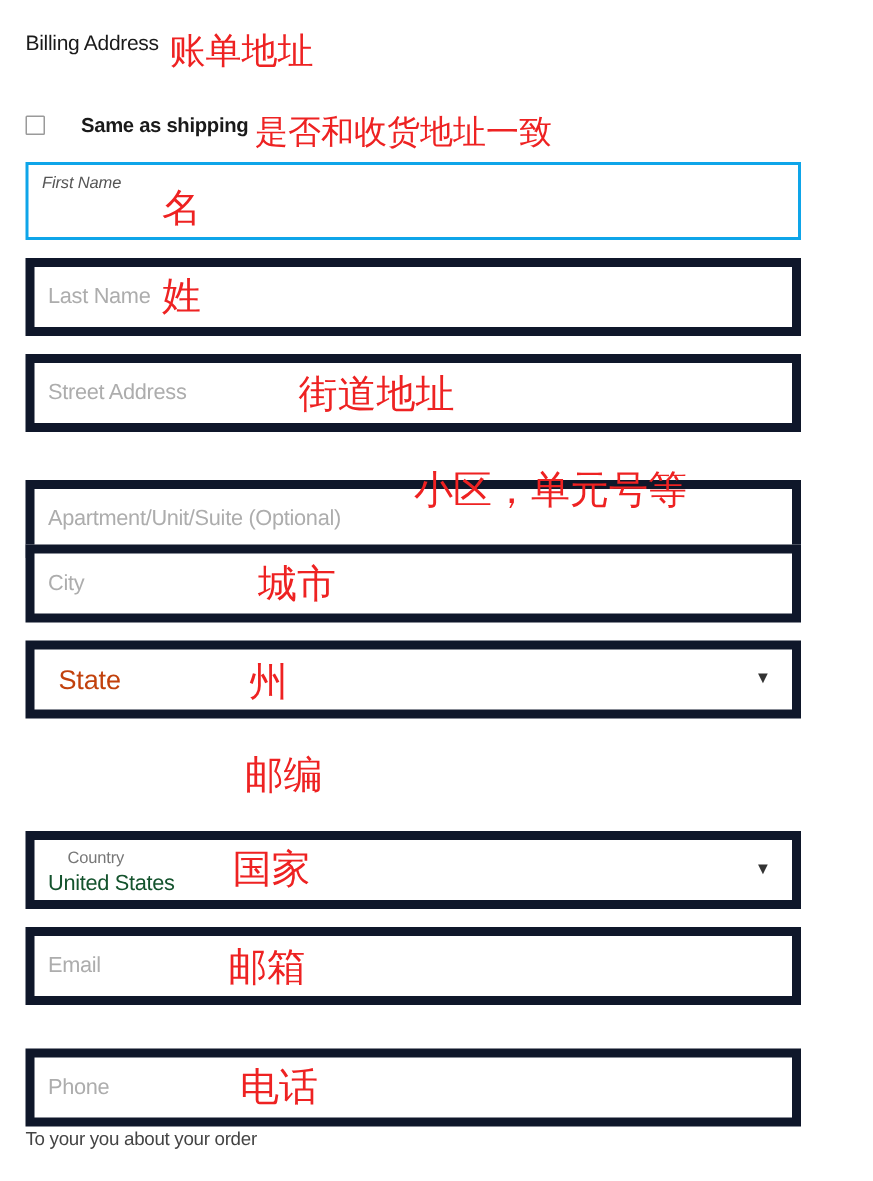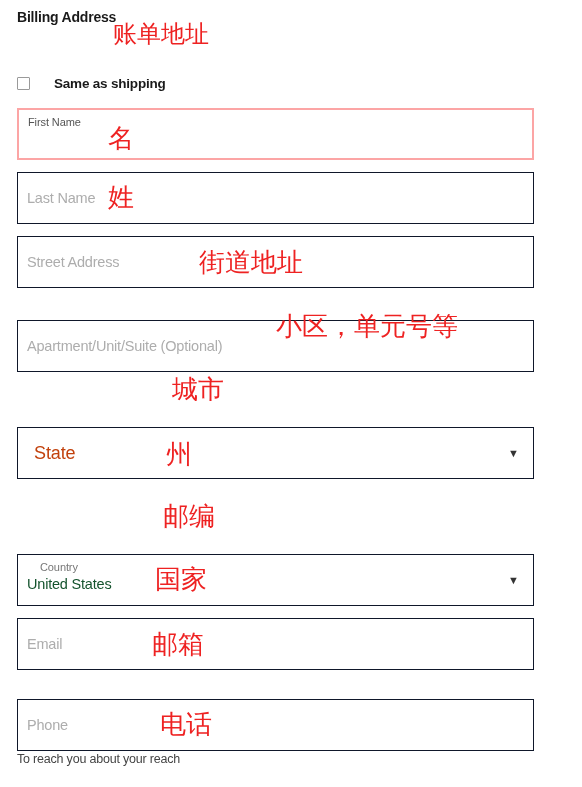--- a/index.html
+++ b/index.html
@@ -19,23 +19,23 @@
   .page {
     position: relative;
     width: 582px;
     height: 787px;
   }
 
   
   .section-title {
     position: absolute;
     left: 17px;
-    top: 9px;
+    top: 20px;
     font-size: 14px;
-    font-weight: bold;
+    font-weight: normal;
     color: #1a1a1a;
     letter-spacing: -0.2px;
     white-space: nowrap;
     text-align: center;
   }
 
   
   .annot {
     position: absolute;
     color: #ee2222;
@@ -70,25 +70,26 @@
     white-space: nowrap;
   }
 
   
   .field {
     position: absolute;
     left: 17px;
     width: 517px;
     height: 52px;
     box-sizing: border-box;
-    border: 1px solid #0f172a;
+    border: 6px solid #0f172a;
     background: #ffffff;
   }
   .field.focused {
-    border: 2px solid #fca5a5;
+    border: 2px solid #0ea5e9;
+    font-style: italic;
   }
   .field-inner {
     position: absolute;
     left: 0;
     top: 0;
     right: 0;
     bottom: 0;
     display: flex;
     flex-direction: column;
     justify-content: center;
@@ -155,20 +156,21 @@
 
 <div class="page">
 
   <div class="section-title">Billing Address</div>
   <div class="annot" style="left:113px; top:18px; font-size:24px;">账单地址</div>
 
   <div class="check-row">
     <span class="checkbox"></span>
     <span class="check-label">Same as shipping</span>
   </div>
+  <div class="annot" style="left:170px; top:73px; font-size:22px;">是否和收货地址一致</div>
 
   <div class="field floating focused" style="top:108px;">
     <div class="field-inner">
       <span class="float-label">First Name</span>
     </div>
   </div>
   <div class="annot" style="left:108px; top:121px; font-size:26px;">名</div>
 
   <div class="field" style="top:172px;">
     <div class="field-inner">
@@ -184,20 +186,25 @@
   </div>
   <div class="annot" style="left:199px; top:245px; font-size:26px;">街道地址</div>
 
   <div class="field" style="top:300px;margin-top:20px;">
     <div class="field-inner">
       <span class="placeholder">Apartment/Unit/Suite (Optional)</span>
     </div>
   </div>
   <div class="annot" style="left:276px; top:309px; font-size:26px;">小区，单元号等</div>
 
+  <div class="field" style="top:363px;">
+    <div class="field-inner">
+      <span class="placeholder">City</span>
+    </div>
+  </div>
   <div class="annot" style="left:172px; top:372px; font-size:26px;">城市</div>
 
   <div class="field" style="top:427px;">
     <div class="field-inner">
       <span class="select-text">State</span>
     </div>
     <span class="caret">▼</span>
   </div>
   <div class="annot" style="left:166px; top:437px; font-size:26px;">州</div>
 
@@ -218,15 +225,15 @@
     </div>
   </div>
   <div class="annot" style="left:152px; top:627px; font-size:26px;">邮箱</div>
 
   <div class="field" style="top:699px;">
     <div class="field-inner">
       <span class="placeholder">Phone</span>
     </div>
   </div>
   <div class="annot" style="left:160px; top:707px; font-size:26px;">电话</div>
-  <div class="helper" style="top:752px;">To reach you about your reach</div>
+  <div class="helper" style="top:752px;">To your you about your order</div>
 
 </div>
 
 </body></html>

